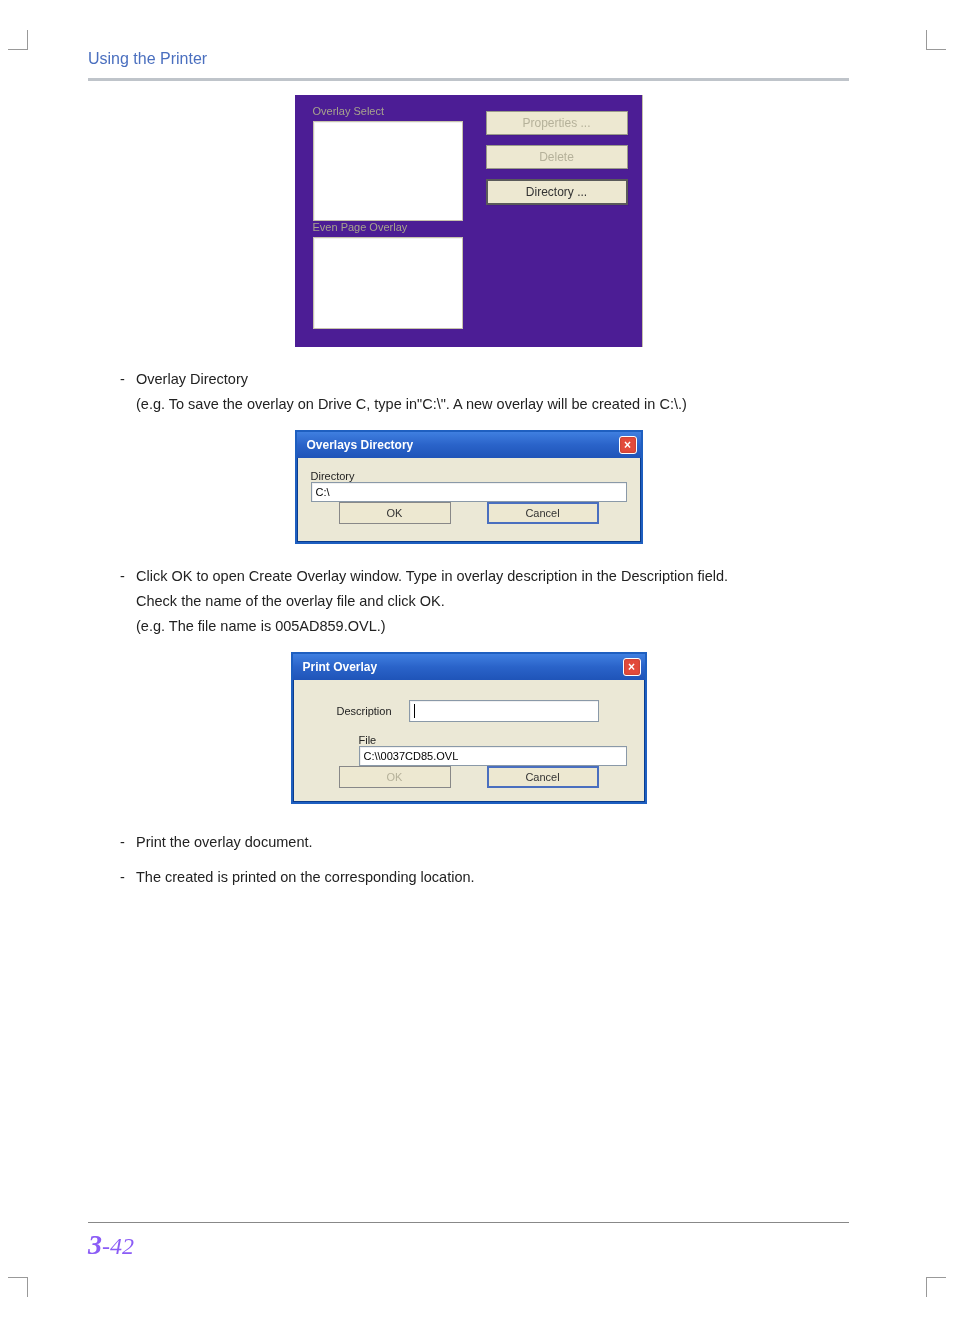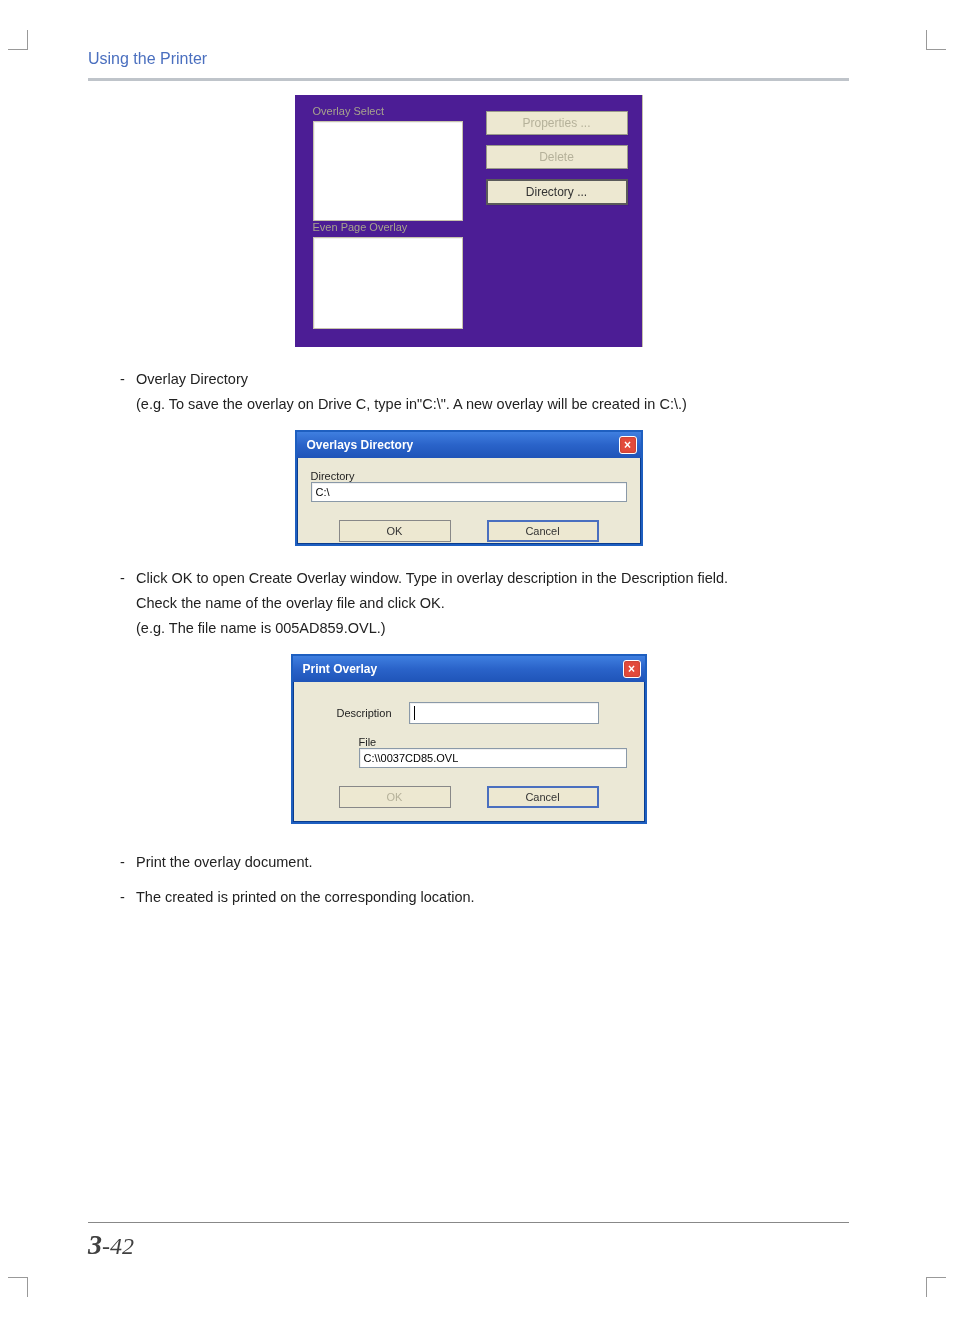--- a/index.html
+++ b/index.html
@@ -72,44 +72,44 @@
       display:flex; align-items:center; justify-content:space-between;
       padding: 0 4px 0 10px;
       gap: 37px;
     }
     .xp-close {
       width: 18px; height: 18px; background: #e24a3b; border: 1px solid #fff;
       border-radius: 3px; display:flex; align-items:center; justify-content:center;
       color:#fff; font-weight:bold; font-size:12px; line-height:1;
       box-shadow: inset 0 0 2px rgba(0,0,0,.3);
     }
-    .xp-body { padding: 12px 14px 2px 14px; font-size: 11px; color:#222; }
+    .xp-body { padding: 12px 14px 18px 14px; font-size: 11px; color:#222; }
     .xp-body.big { padding: 14px 18px 14px 18px; }
     .xp-input {
       width: 100%; height: 20px; background: #fff; border: 1px solid #8a99a8;
       box-shadow: inset 1px 1px 0 rgba(0,0,0,.06); font-size:11px; padding: 1px 4px;
     }
-    .xp-btnrow { display:flex; justify-content:center; gap: 36px; margin-top: 18px; }
+    .xp-btnrow { display:flex; justify-content:center; gap: 36px; margin-top: 0; }
     .xp-btn {
       width: 112px; height: 22px; background: #ede8d1; border:1px solid #888;
       font-size:11px; display:flex; align-items:center; justify-content:center; color:#333;
     }
     .xp-btn.disabled { color:#b5b19a; }
     .xp-btn.focus { border:2px solid #4a6fbf; }
     .desc-row { display:flex; align-items:center; gap:17px; margin: 6px 0 12px 26px; }
     .desc-input { width: 190px; height:22px; border:1px solid #8a99a8; box-shadow: inset 1px 1px 0 rgba(0,0,0,.06); position:relative; background:#fff; }
     .desc-input::after { content:""; position:absolute; left:4px; top:3px; width:1px; height:14px; background:#000; }
     .file-section { margin-top: 8px; margin-left: 48px; }
     
     .list { margin: 18px 32px 0 32px; color:#222; font-size:14.5px; line-height: 1.7; }
     .list .item { display:flex; gap:8px; }
     .list .item .dash { width:8px; }
     .list .item .text { flex:1; }
     .footer-rule { position:absolute; bottom: 44px; left:0; right:0; height:1px; background:#888; }
-    .pagenum { position:absolute; bottom: 6px; left:0; font-style: italic; font-size: 24px; font-family: "Times New Roman", serif; color:#404040; }
+    .pagenum { position:absolute; bottom: 6px; left:0; font-style: italic; font-size: 24px; font-family: "Times New Roman", serif; color:#8b5cf6; }
     .pagenum .chap { font-weight: bold; font-size: 28px; font-style: italic; }
   </style>
 </head>
 <body>
 
 <div class="crop-tl"></div>
 <div class="crop-tr"></div>
 <div class="crop-bl"></div>
 <div class="crop-br"></div>
 

